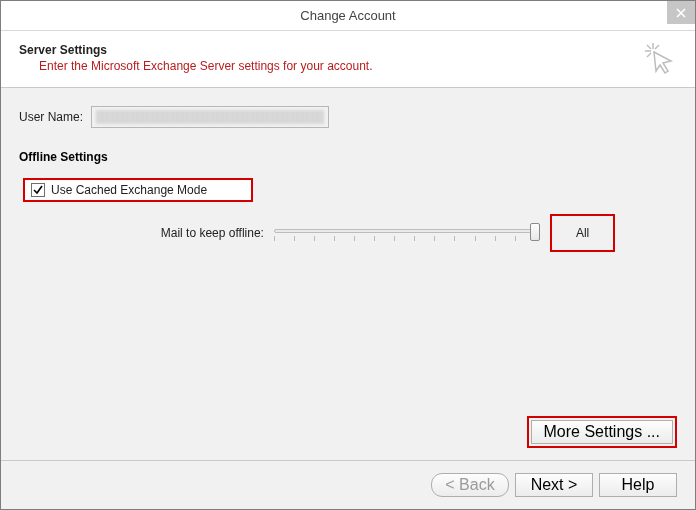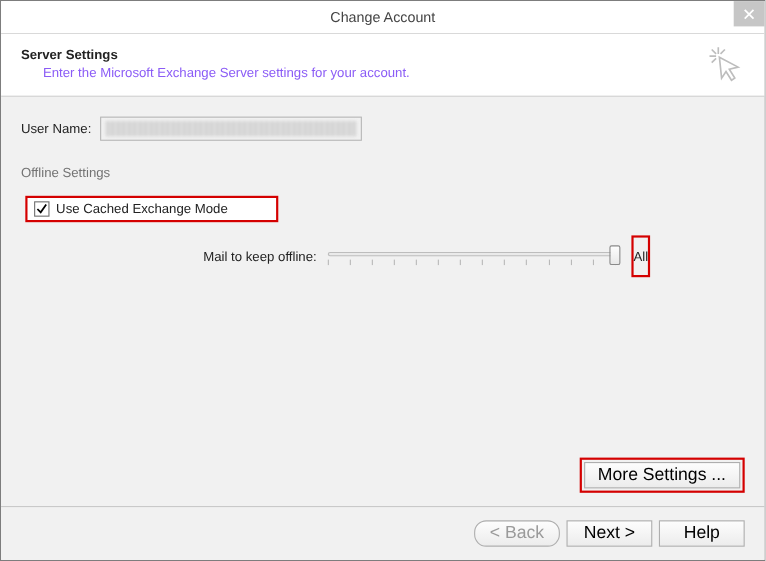--- a/index.html
+++ b/index.html
@@ -47,21 +47,21 @@
   .close-btn svg { width: 10px; height: 10px; }
   .header {
     background: #fff;
     padding: 12px 18px 14px 18px;
     border-bottom: 1px solid #c9c9c9;
     position: relative;
   }
   .header-title { font-weight: bold; font-size: 12px; }
   .header-desc {
     font-size: 12px;
-    color: #8b5cf6;
+    color: #b91c1c;
     margin-left: 20px;
     margin-top: 2px;
   }
   .cursor-icon {
     position: absolute;
     right: 16px; top: 10px;
     width: 36px; height: 36px;
   }
   .body {
     flex: 1;
@@ -83,21 +83,21 @@
     align-items: center;
     overflow: hidden;
   }
   .user-input-blur {
     width: 100%; height: 14px;
     margin: 0 4px;
     background: repeating-linear-gradient(90deg,#cfcfcf 0 3px,#d9d9d9 3px 5px);
     filter: blur(1.5px);
     opacity: .85;
   }
-  .section-label { margin-bottom: 14px; color: #737373; }
+  .section-label { margin-bottom: 14px; color: #000000; font-weight: bold; }
   .cached-row {
     display: inline-flex;
     align-items: center;
     gap: 6px;
     margin-left: 4px;
     border: 2px solid #d40000;
     background: #fff;
     padding: 3px 44px 3px 6px;
   }
   .checkbox {
@@ -149,21 +149,21 @@
     right: -4px;
     width: 10px; height: 18px;
     border: 1px solid #8a8a8a;
     background: linear-gradient(#fdfdfd,#e8e8e8);
     border-radius: 2px;
     cursor: pointer;
   }
   .slider-value-box {
     margin-left: 14px;
     border: 2px solid #d40000;
-    padding: 10px 0;
+    padding: 10px 24px;
     font-size: 12px;
   }
   .more-settings-wrap {
     position: absolute;
     right: 18px;
     bottom: 12px;
     border: 2px solid #d40000;
     padding: 2px;
   }
   .btn {

